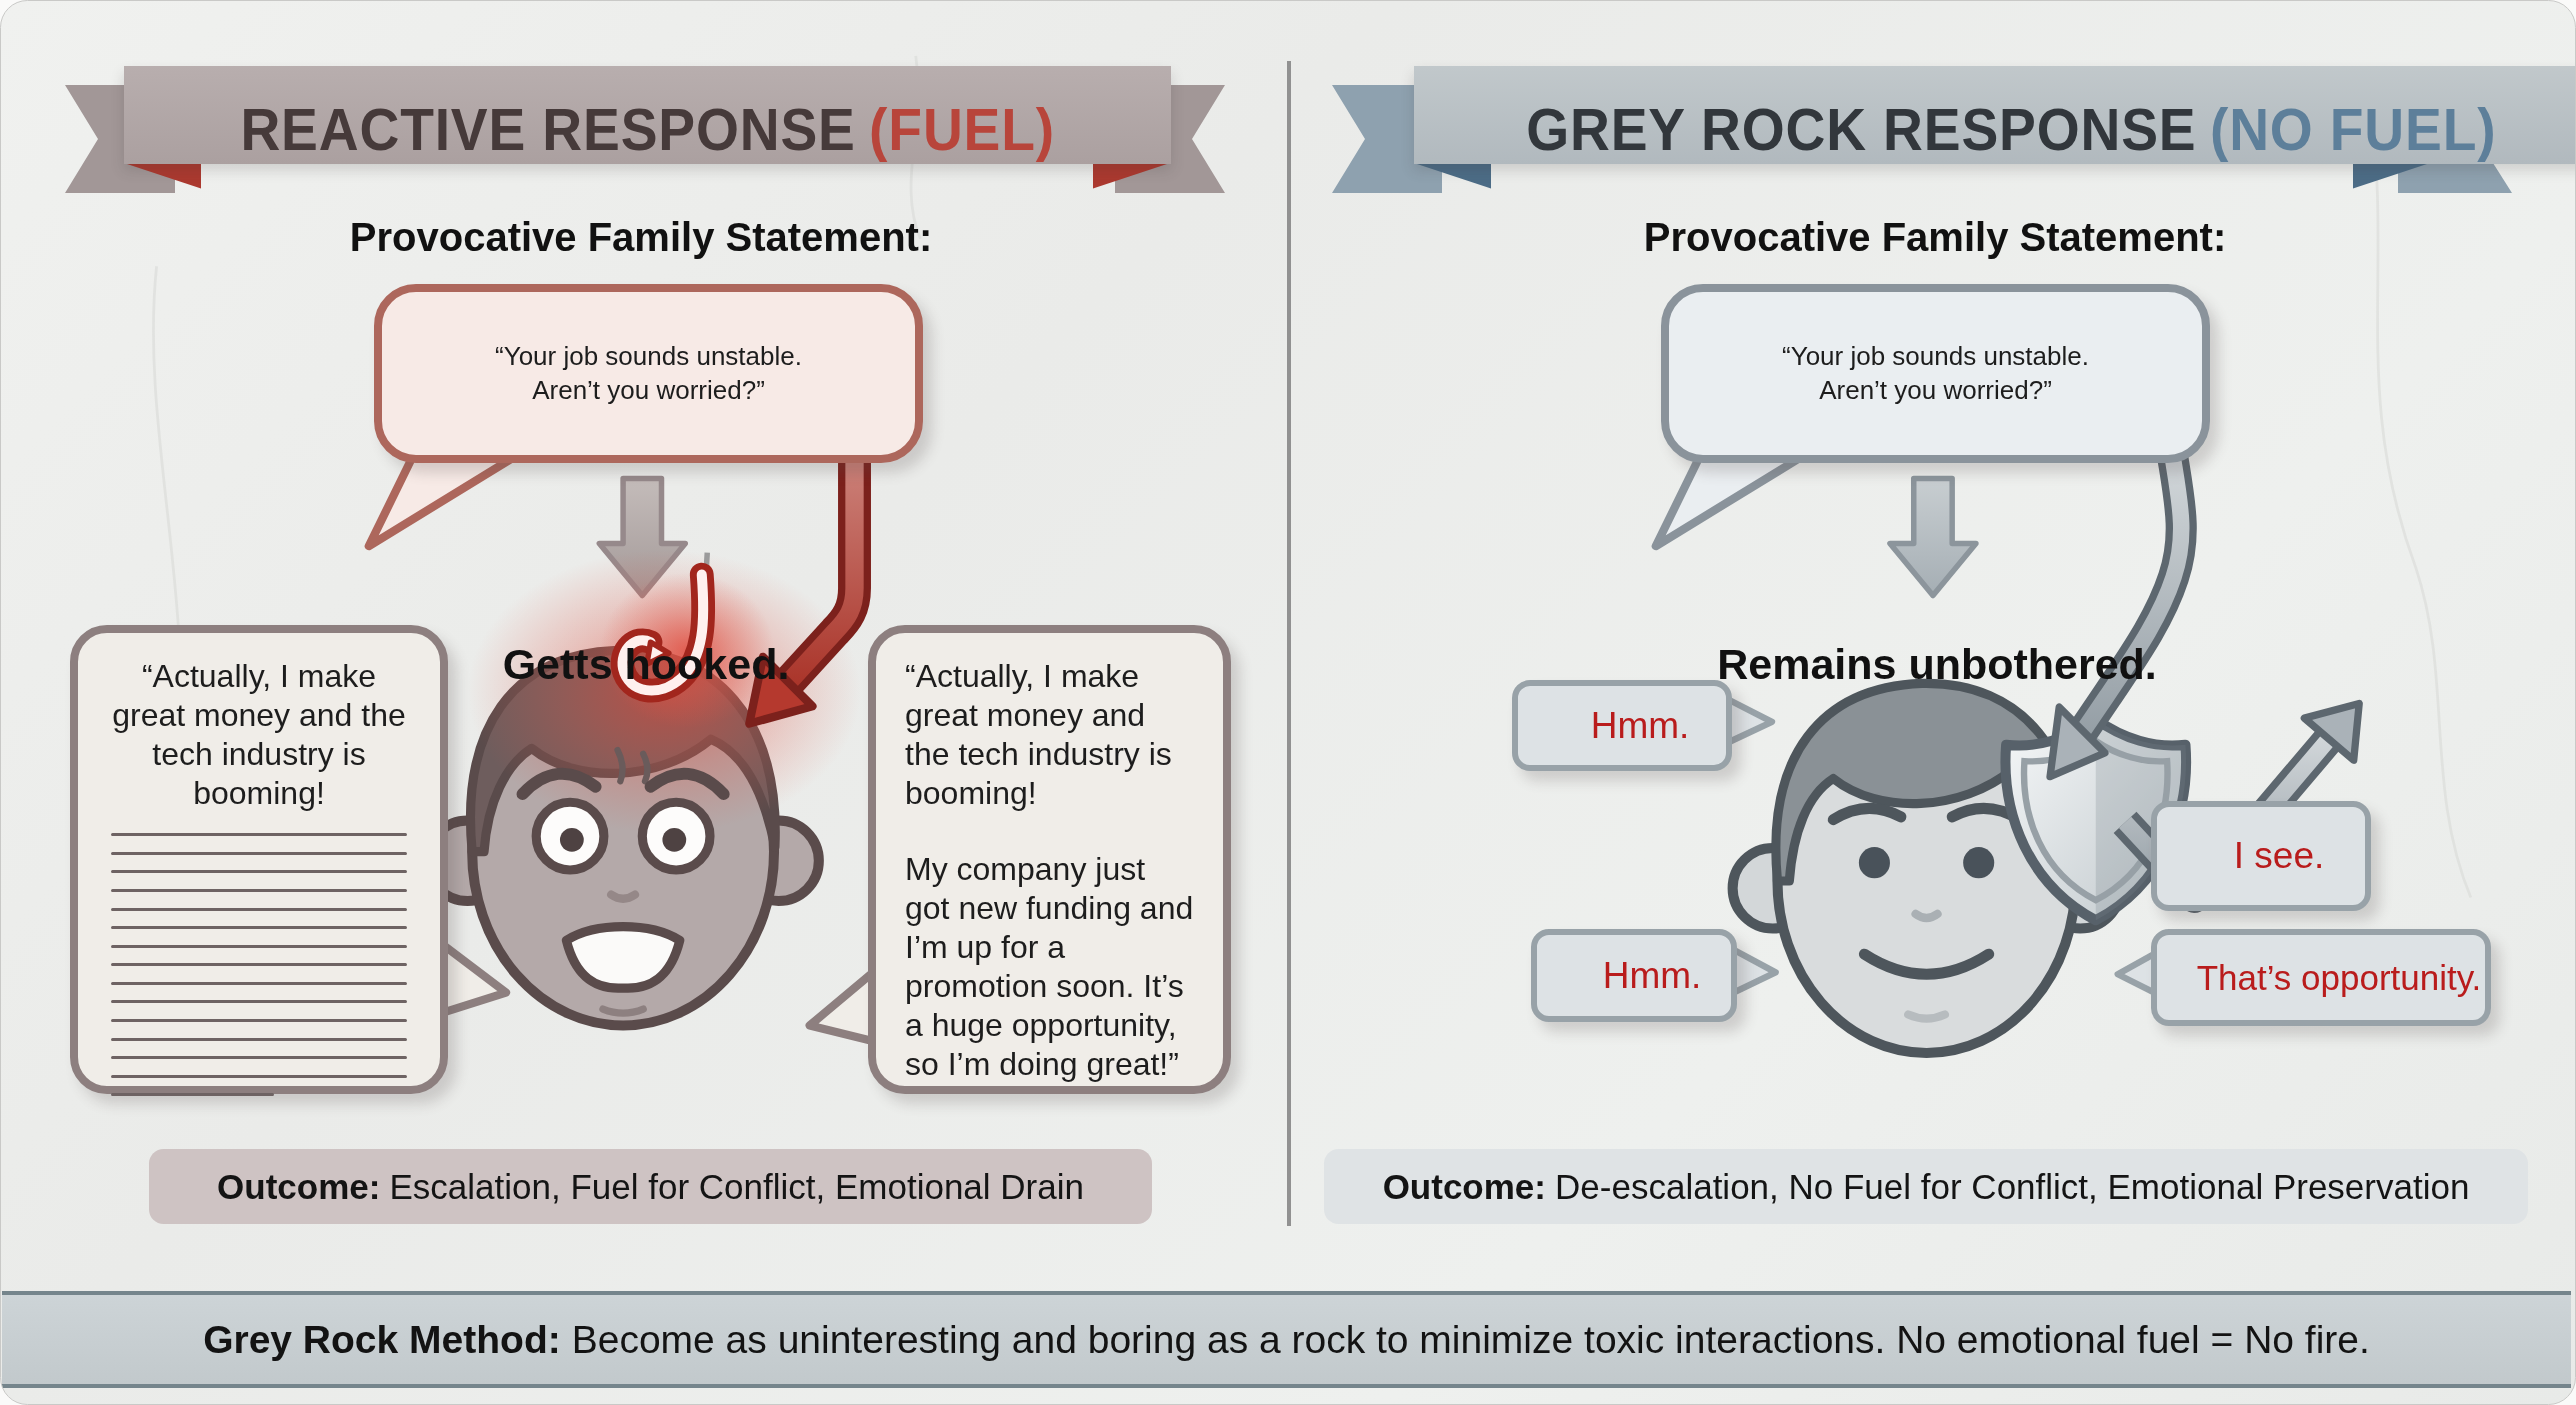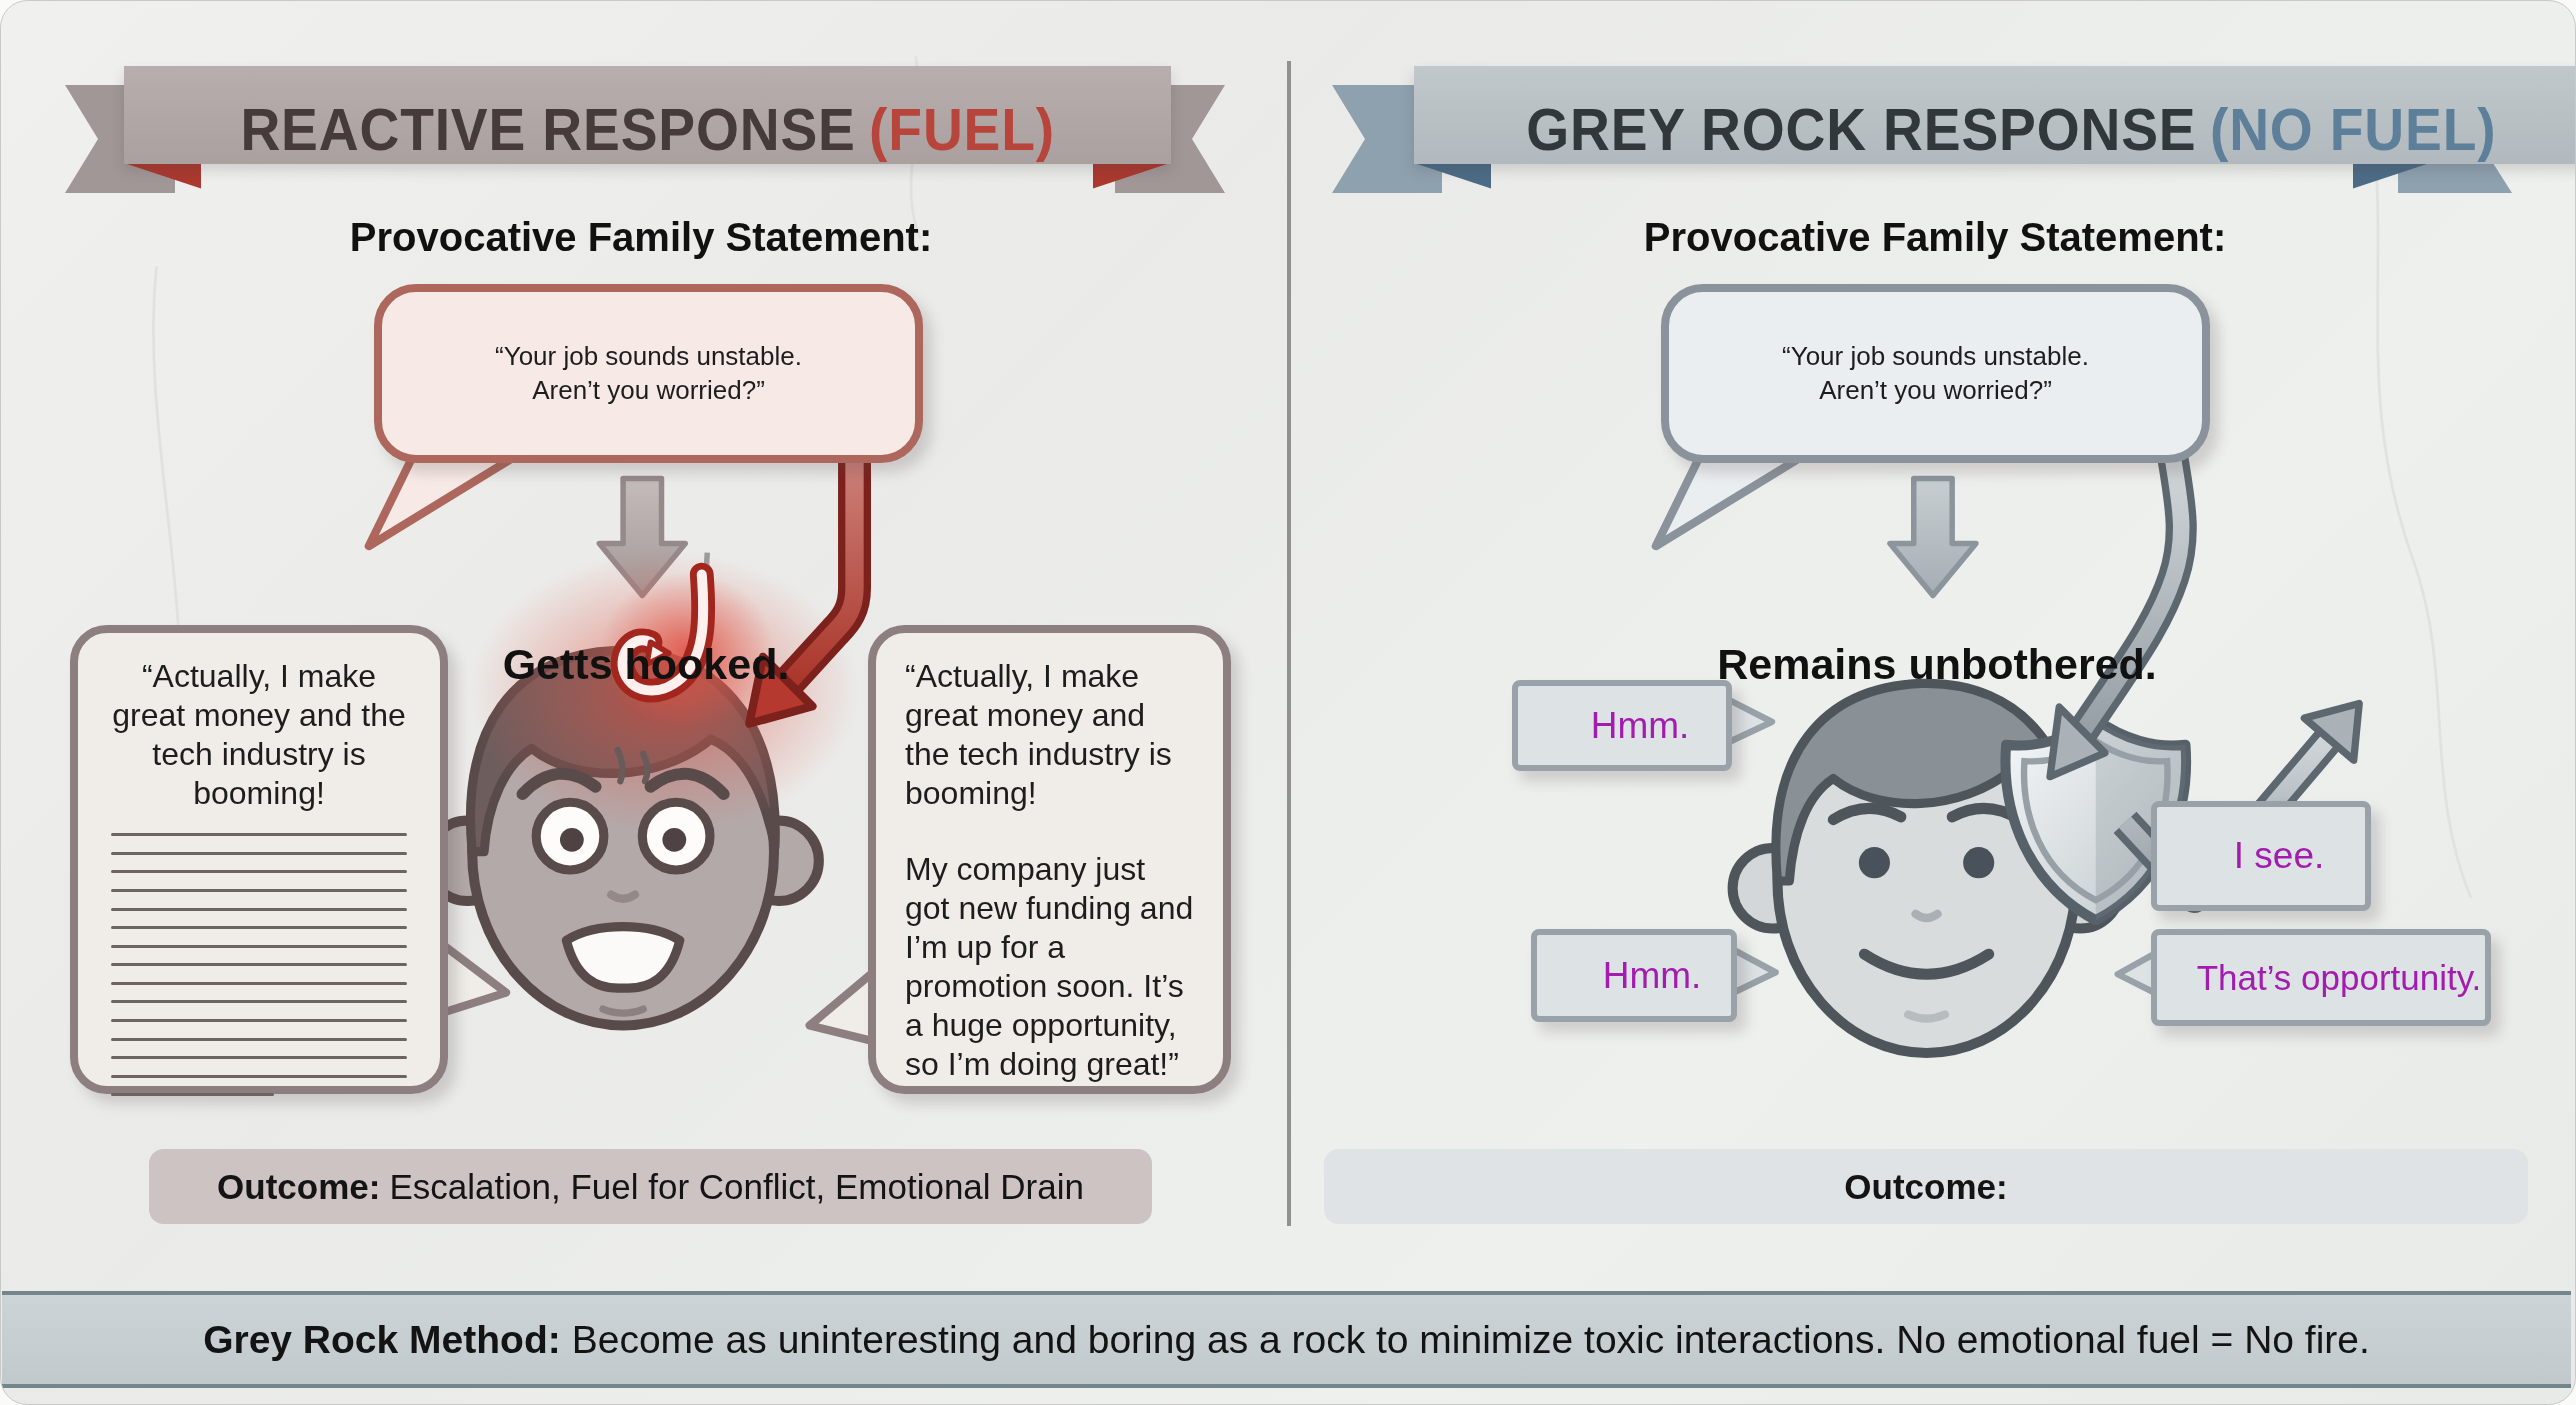--- a/index.html
+++ b/index.html
@@ -56,22 +56,22 @@
 
   .big{width:378px;height:469px;border-radius:37px;border:8.2px solid #8d7f7f;background:#f0ede8;
        color:#1d1d1d;font-size:32px;line-height:1.22;}
   .rant{left:69px;top:624px;padding:24px 27.4px 22px 27.4px;text-align:center;}
   .resp{left:867px;top:624px;width:363px;padding:24px 29px;text-align:left;}
   .resp .para2{margin-top:37px;}
   .rant-lines{margin-top:20px;display:flex;flex-direction:column;gap:15.6px;padding:0 5.5px;}
   .rant-line{height:0;border-top:3.7px solid #6e6363;width:100%;border-radius:1.8px;}
   .rant-line.short{width:55%;margin-right:auto;}
 
-  .mini{border:6.4px solid #98a2a8;background:#dde2e5;border-radius:8px;display:flex;align-items:center;
-        justify-content:center;font-size:37px;color:#a21caf;padding-left:36px;}
+  .mini{border:6.4px solid #98a2a8;background:#dde2e5;border-radius:18px;display:flex;align-items:center;
+        justify-content:center;font-size:37px;color:#b91c1c;padding-left:36px;}
   .hmm1{left:1511px;top:679px;width:220px;height:91px;}
   .hmm2{left:1530px;top:928px;width:206px;height:93px;}
   .isee{left:2150px;top:800px;width:220px;height:110px;}
   .thats{left:2150px;top:928px;width:340px;height:97px;font-size:35px;}
 
   
   .outcome{position:absolute;height:75px;border-radius:14.6px;z-index:4;display:flex;align-items:center;
            justify-content:center;font-size:35px;color:#141414;white-space:nowrap;}
   .outcome b{font-weight:bold;}
   .outcome span{margin-left:9.1px;}
@@ -285,20 +285,21 @@
 
   <div class="reaction reaction-right">Remains unbothered.</div>
 
   <div class="bubble mini hmm1">Hmm.</div>
   <div class="bubble mini isee">I see.</div>
   <div class="bubble mini hmm2">Hmm.</div>
   <div class="bubble mini thats">That’s opportunity.</div>
 
   <div class="outcome outcome-right">
     <b>Outcome:</b>
+    <span>De-escalation, No Fuel for Conflict, Emotional Preservation</span>
   </div>
 
   <div class="footer-bar">
     <b>Grey Rock Method:</b>
     <span>Become as uninteresting and boring as a rock to minimize toxic interactions. No emotional fuel = No fire.</span>
   </div>
 
 </div>
 
 

